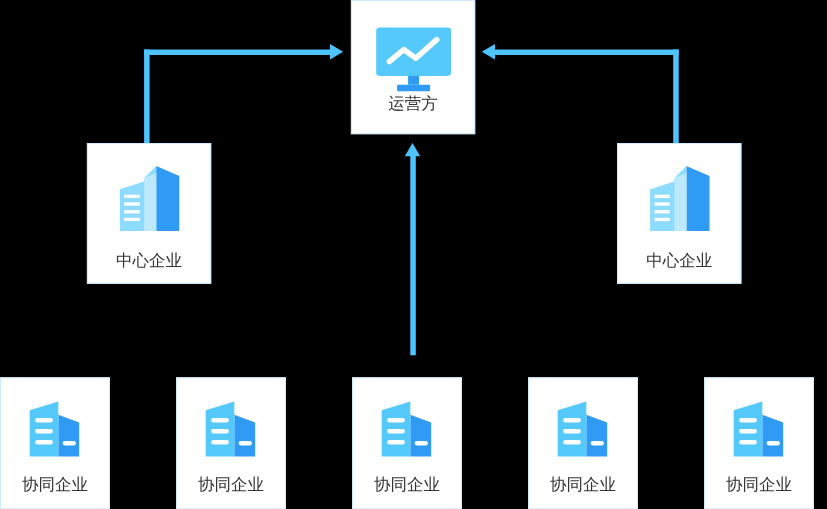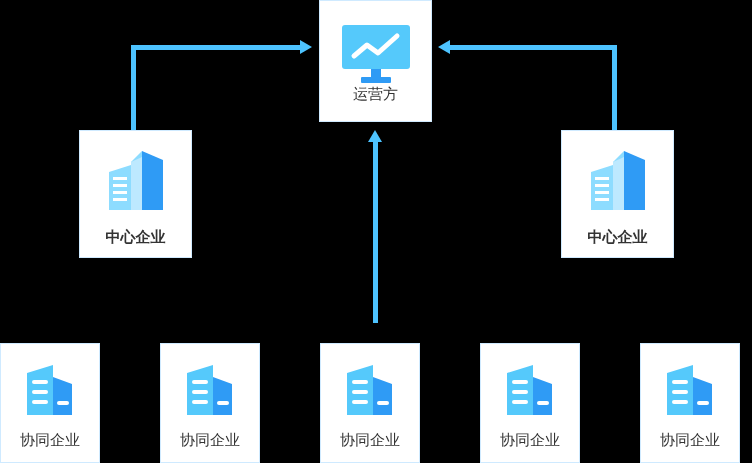--- a/index.html
+++ b/index.html
@@ -38,21 +38,21 @@
     text-align: center;
     white-space: nowrap;
   }
 
   
   .card-operator { left: 319px; top: 0px; width: 113px; height: 122px; }
   .card-operator .icon-wrap { width: 72px; height: 62px; margin-top: 4px; }
   .card-operator .card-label { font-size: 15px; }
 
   
-  .card-center { top: 130px; width: 113px; height: 128px; font-weight: bold; }
+  .card-center { top: 130px; width: 113px; height: 128px; }
   .card-center-left  { left: 79px; }
   .card-center-right { left: 561px; }
   .card-center .icon-wrap { width: 70px; height: 68px; margin-top: 6px; }
   .card-center .card-label { font-size: 15px; margin-top: 12px; }
 
   
   .card-collab { top: 343px; width: 100px; height: 120px; }
   .card-collab .icon-wrap { width: 60px; height: 58px; margin-top: 6px; }
   .card-collab .card-label { font-size: 15px; margin-top: 10px; }
 

